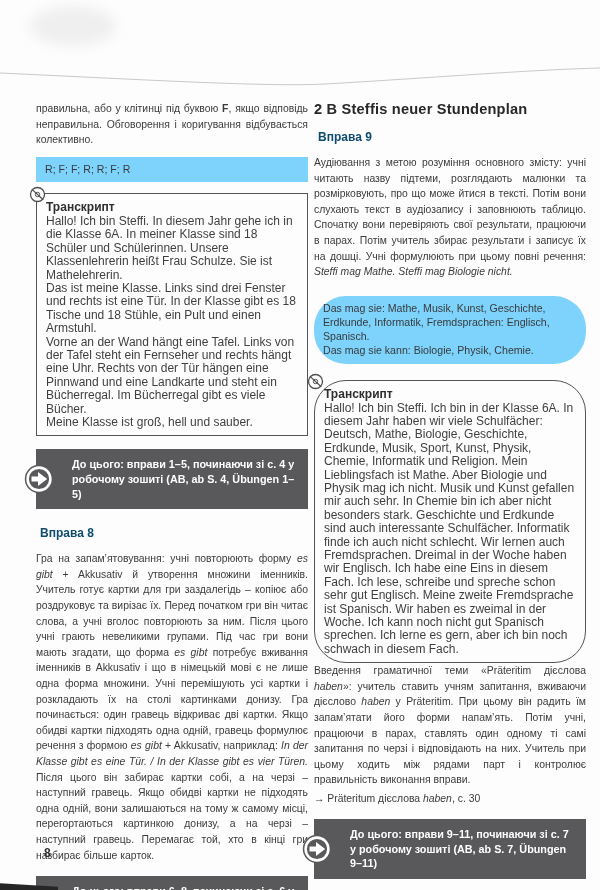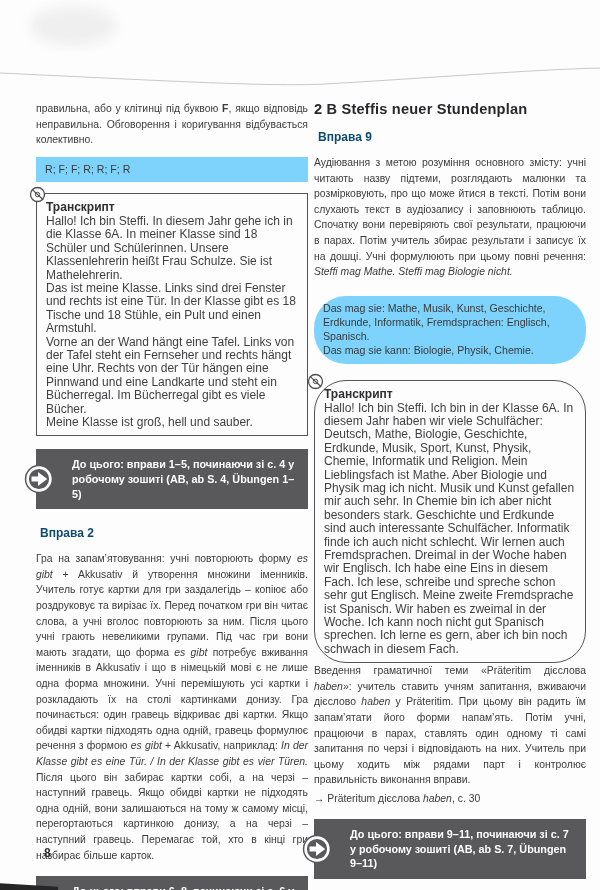--- a/index.html
+++ b/index.html
@@ -71,21 +71,21 @@
       <span class="cicon">
         <svg viewBox="0 0 30 30" width="30" height="30">
           <circle cx="15" cy="15" r="14.2" fill="#59595b"></circle>
           <circle cx="15" cy="15" r="11.4" fill="none" stroke="#ffffff" stroke-width="2.6"></circle>
           <path d="M7.5 12.4 h6.5 v-4.4 l9.2 7 -9.2 7 v-4.4 h-6.5 z" fill="#ffffff"></path>
         </svg>
       </span>
       <span>До цього: вправи 1–5, починаючи зі с. 4 у робочому зошиті (AB, ab S. 4, Übungen 1–5)</span>
     </div>
 
-    <h3 class="exh">Вправа 2</h3>
+    <h3 class="exh">Вправа 8</h3>
 
     <p class="body"><span>Гра на запам’ятовування: учні повторюють форму </span><span class="it">es gibt</span><span> + Akkusativ й утворення множини іменників. Учитель готує картки для гри заздалегідь – копіює або роздруковує та вирізає їх. Перед початком гри він читає слова, а учні вголос повторюють за ним. Після цього учні грають невеликими групами. Під час гри вони мають згадати, що форма </span><span class="it">es gibt</span><span> потребує вживання іменників в Akkusativ і що в німецькій мові є не лише одна форма множини. Учні перемішують усі картки і розкладають їх на столі картинками донизу. Гра починається: один гравець відкриває дві картки. Якщо обидві картки підходять одна одній, гравець формулює речення з формою </span><span class="it">es gibt</span><span> + Akkusativ, наприклад: </span><span class="it">In der Klasse gibt es eine Tür. / In der Klasse gibt es vier Türen.</span><span> Після цього він забирає картки собі, а на черзі – наступний гравець. Якщо обидві картки не підходять одна одній, вони залишаються на тому ж самому місці, перегортаються картинкою донизу, а на черзі – наступний гравець. Перемагає той, хто в кінці гри назбирає більше карток.</span></p>
 
     <div class="callout">
       <span class="cicon">
         <svg viewBox="0 0 30 30" width="30" height="30">
           <circle cx="15" cy="15" r="14.2" fill="#59595b"></circle>
           <circle cx="15" cy="15" r="11.4" fill="none" stroke="#ffffff" stroke-width="2.6"></circle>
           <path d="M7.5 12.4 h6.5 v-4.4 l9.2 7 -9.2 7 v-4.4 h-6.5 z" fill="#ffffff"></path>
         </svg>

